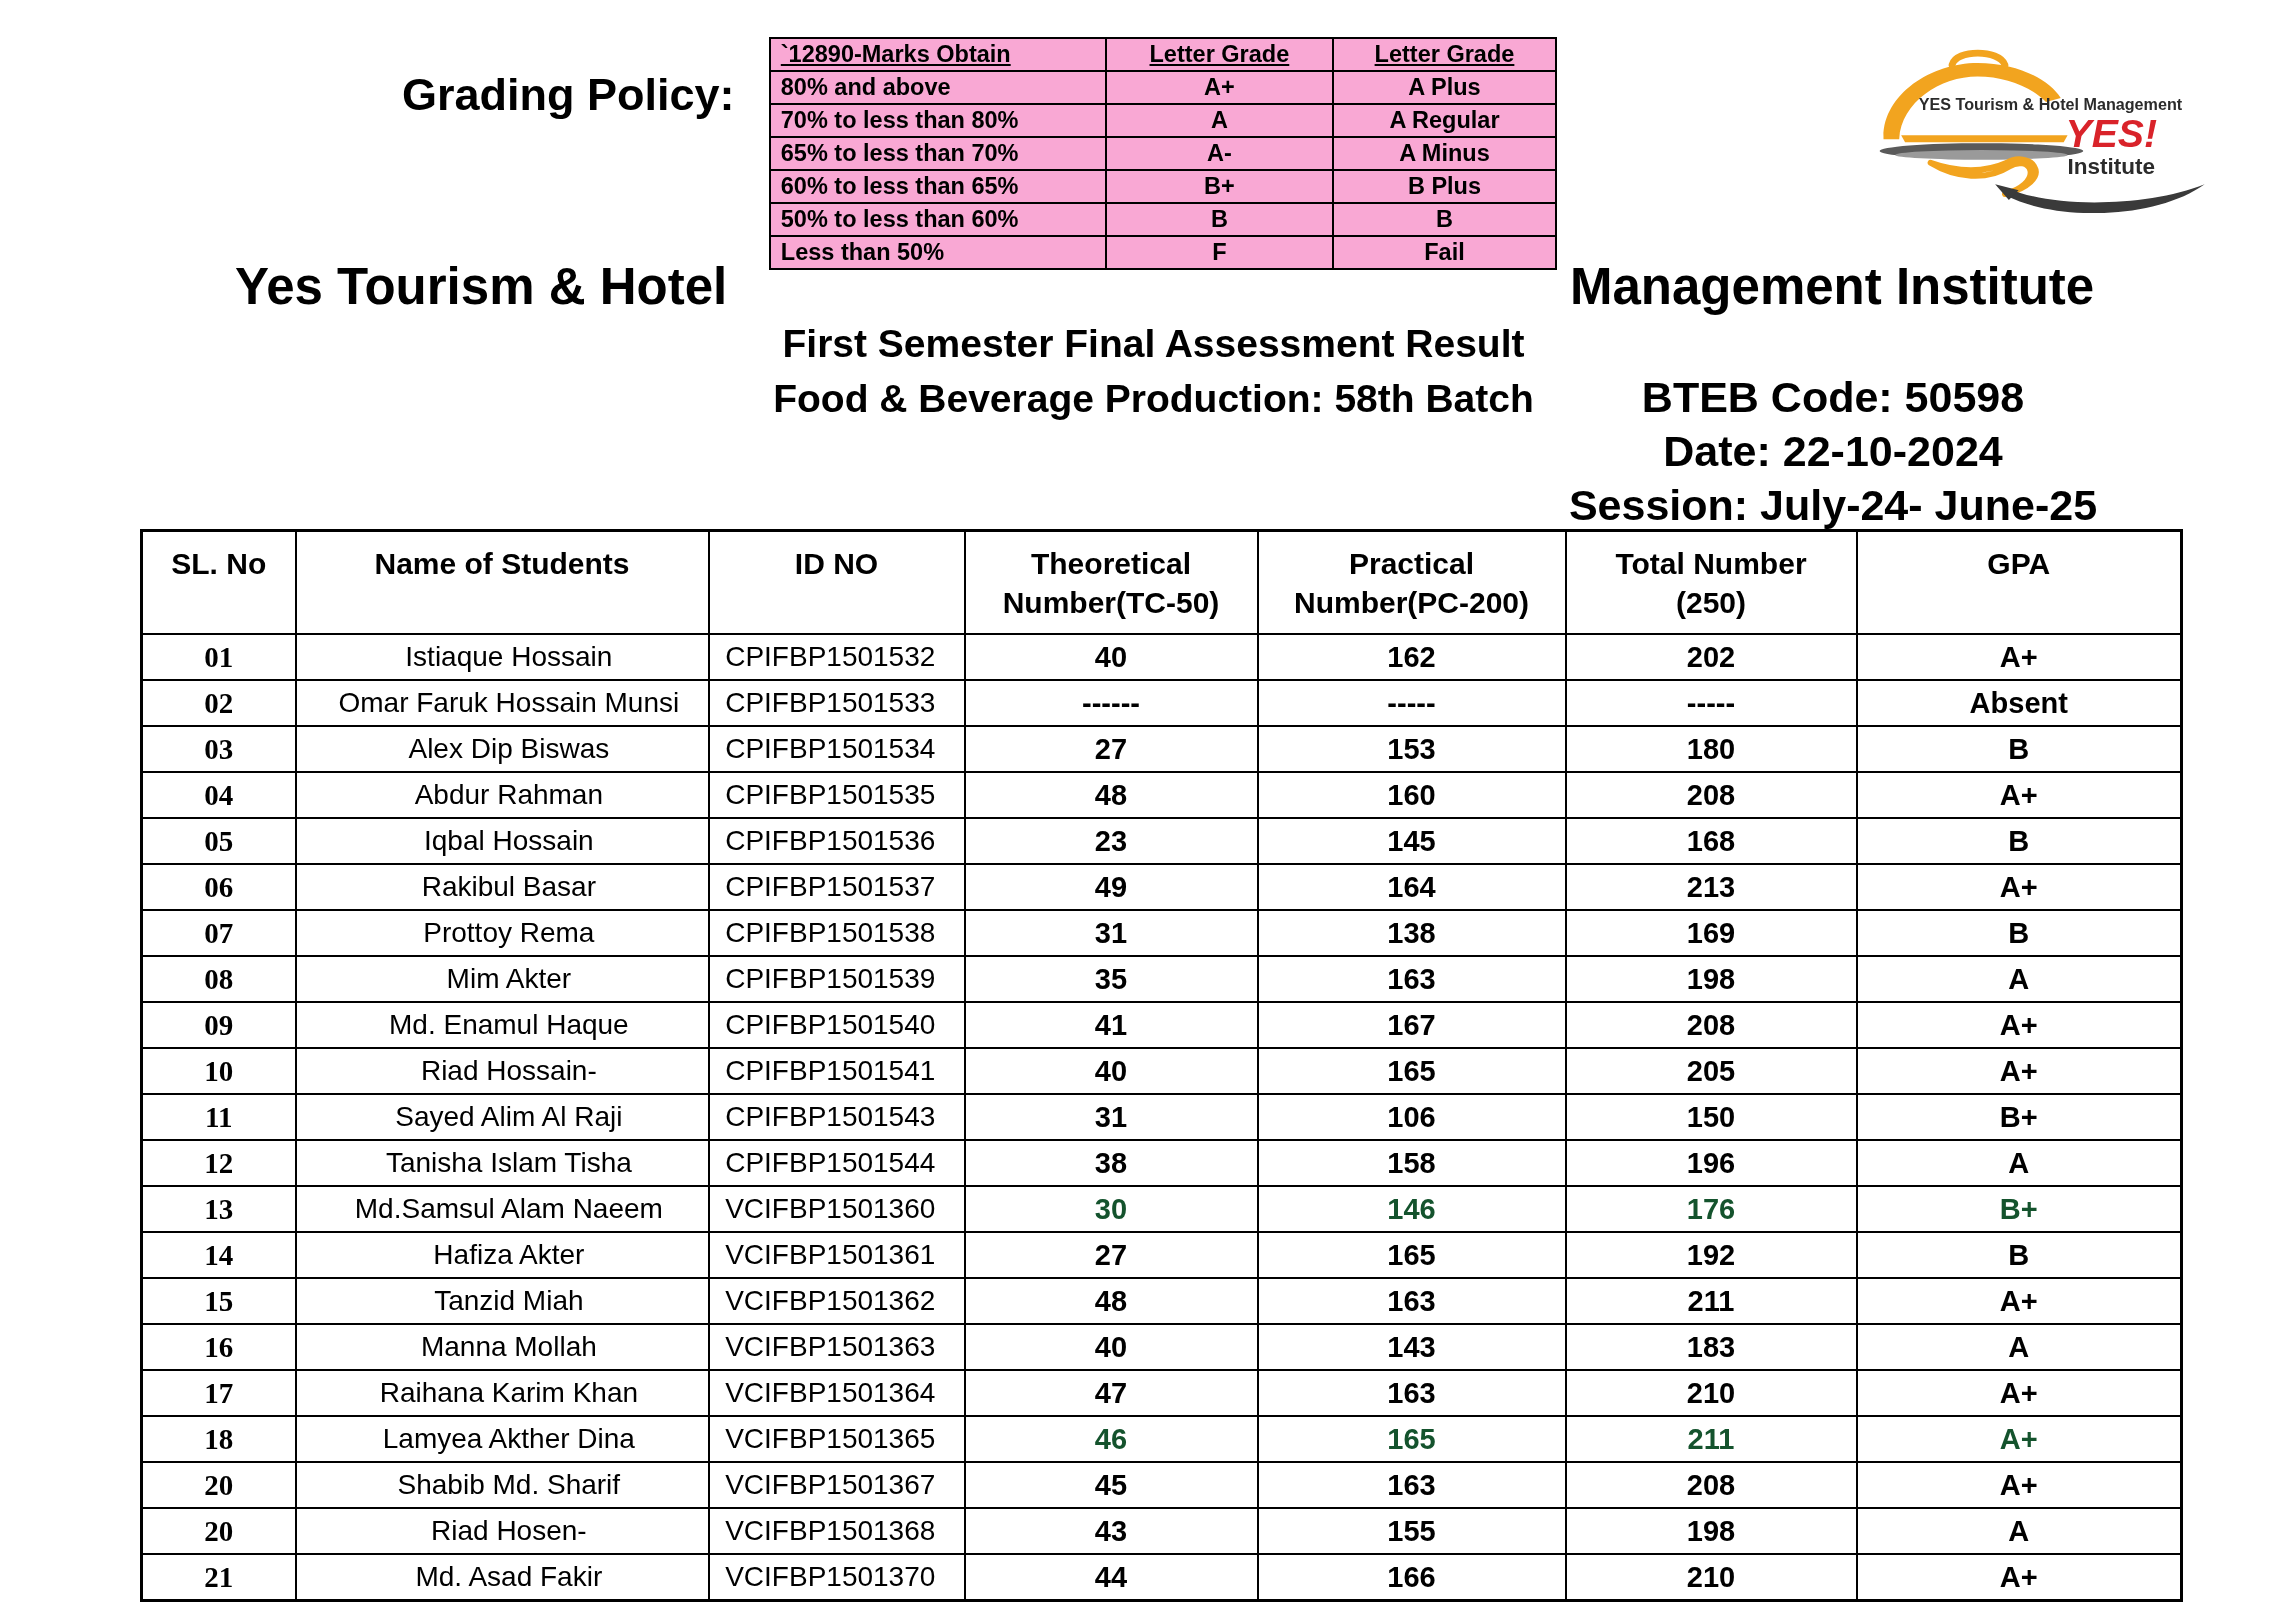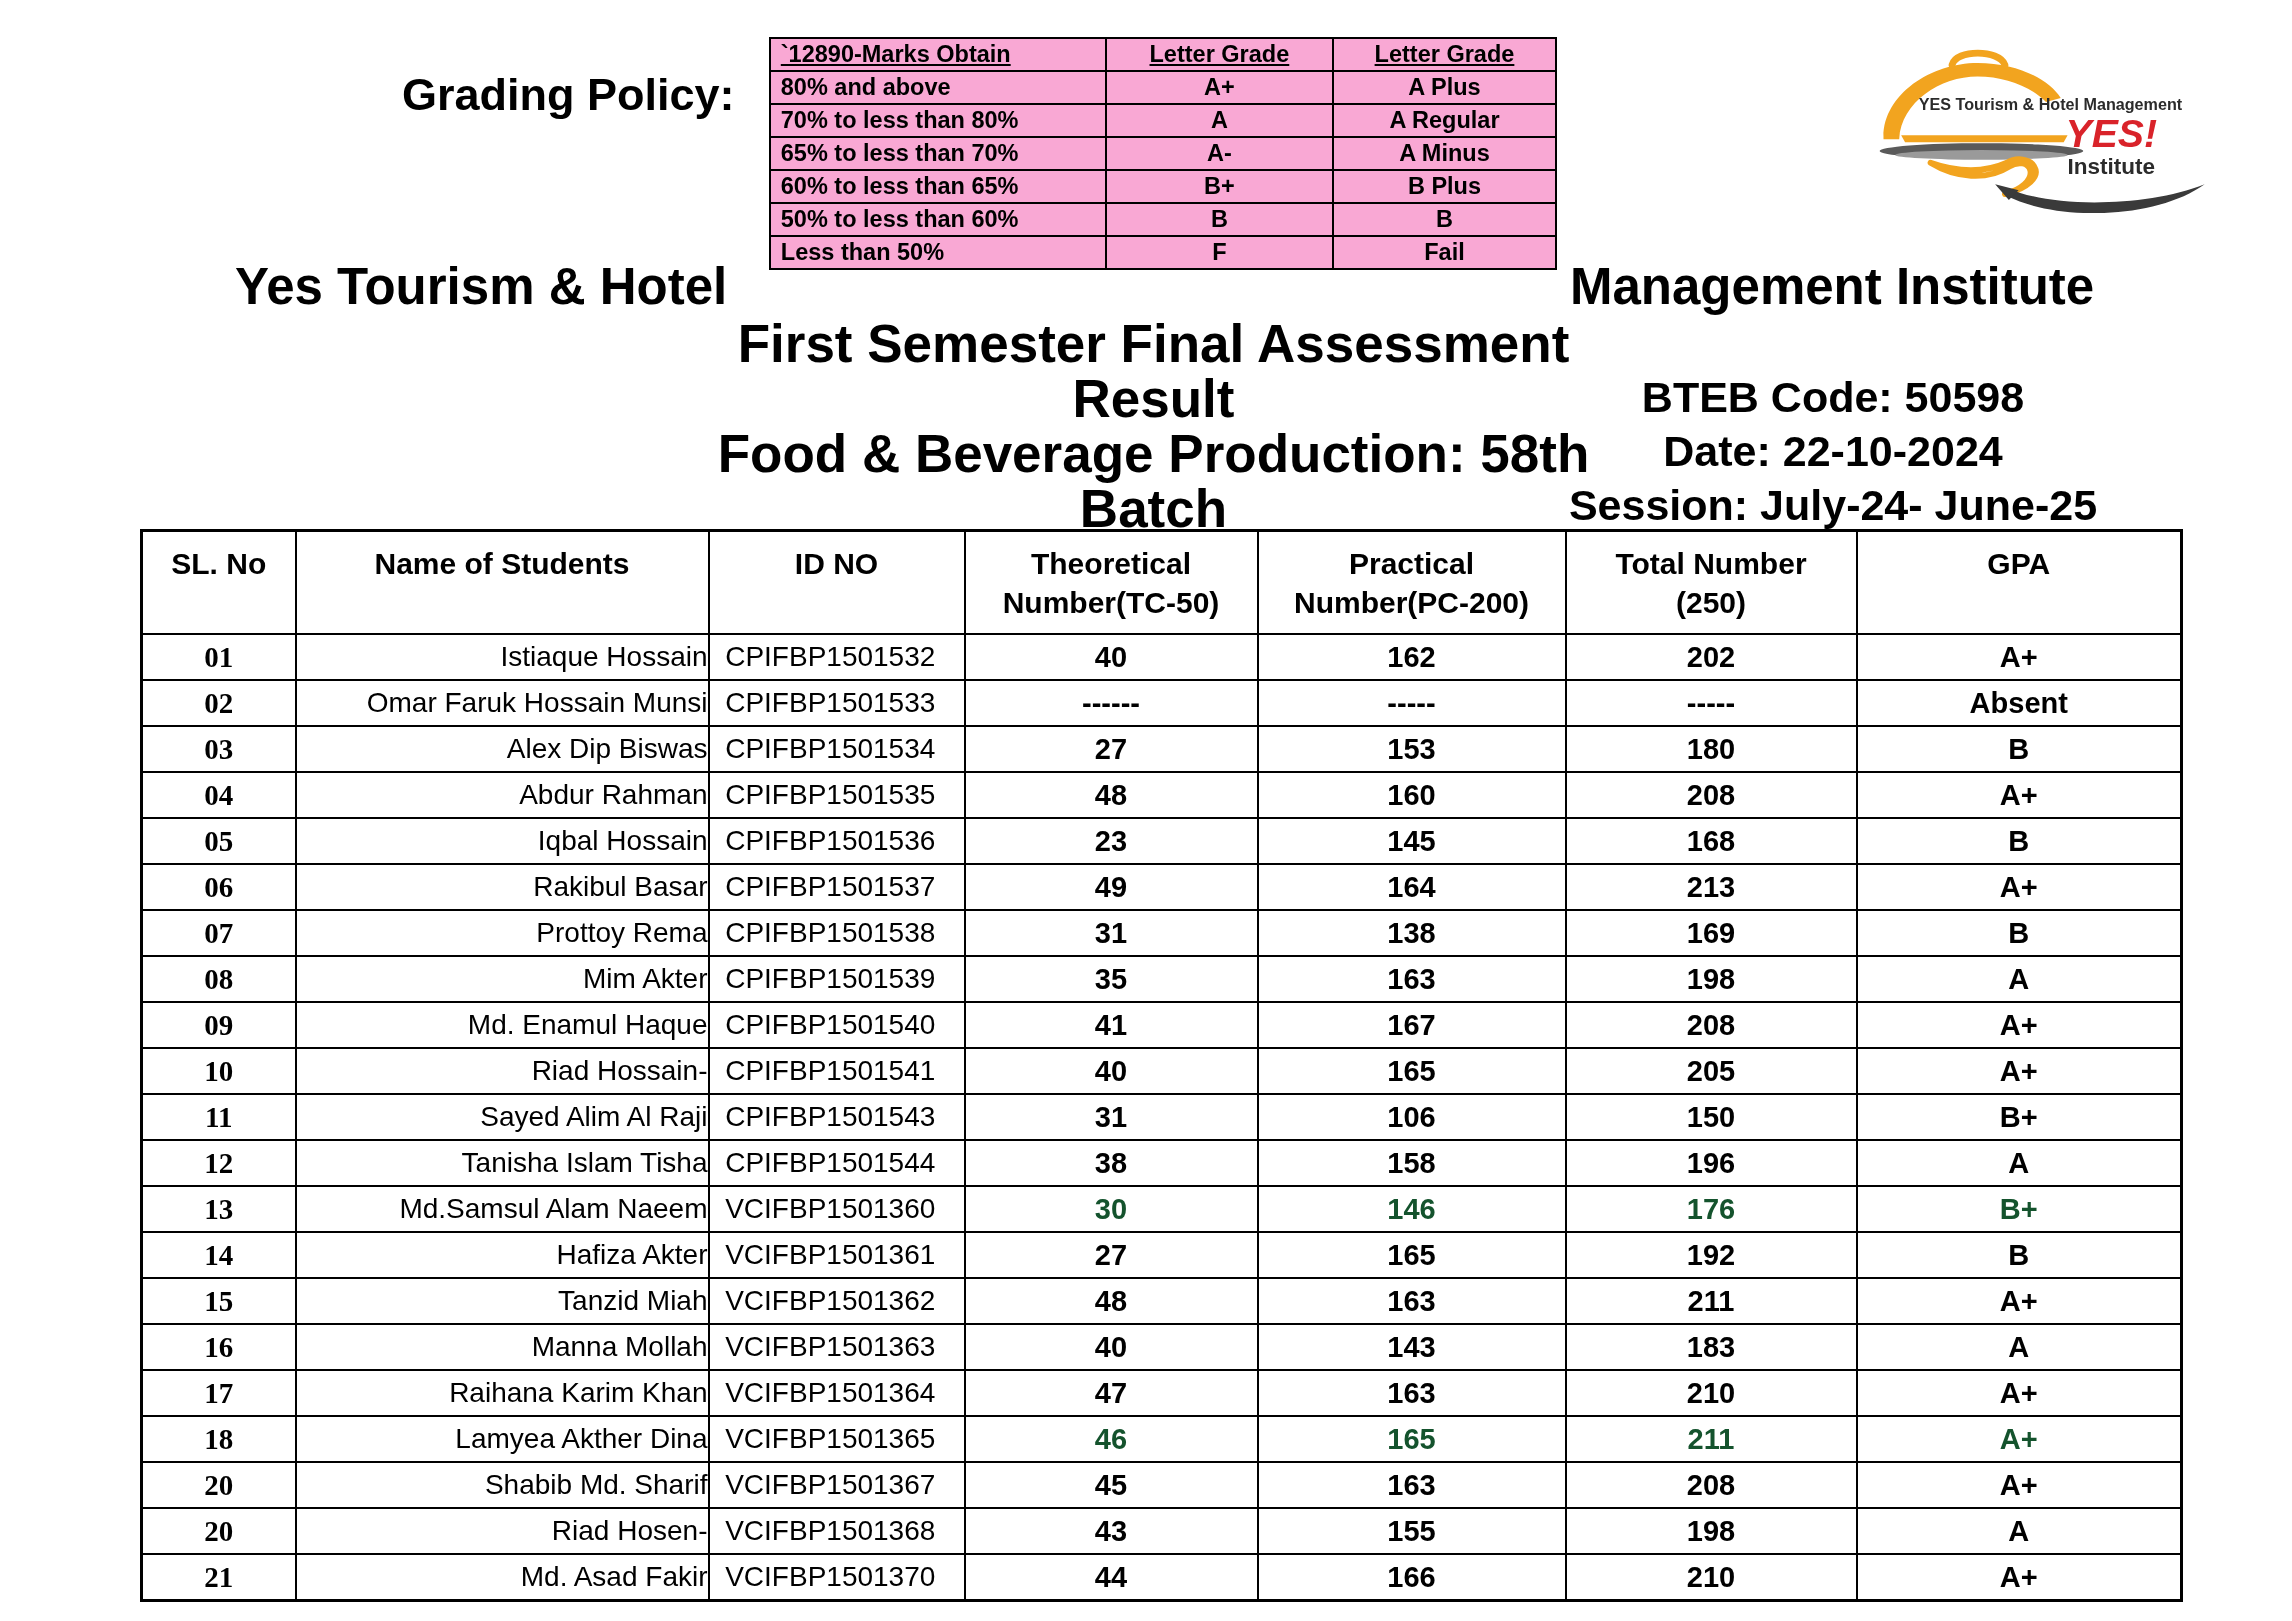--- a/index.html
+++ b/index.html
@@ -19,35 +19,35 @@
   .policy-table td.pc-center{text-align:center;}
   .pc-w1{width:314px;} .pc-w2{width:206px;} .pc-w3{width:201px;}
 
   
   .logo{position:absolute;left:1862px;top:41px;width:372px;height:172px;}
 
   
   .org-left{position:absolute;left:235px;top:257px;font-size:51px;font-weight:bold;}
   .org-right{position:absolute;left:1570px;top:257px;font-size:51px;font-weight:bold;}
   .title-block{position:absolute;left:683px;top:316px;width:941px;text-align:center;
-               font-size:53px;font-weight:bold;line-height:55px;}
+               font-size:39px;font-weight:bold;line-height:55px;}
   .meta-block{position:absolute;left:1529px;top:370px;width:608px;text-align:center;
               font-size:43px;font-weight:bold;line-height:54px;}
 
   
   .results{position:absolute;left:140px;top:529px;}
   .results table{border-collapse:collapse;table-layout:fixed;width:2040px;
                  border:3.9px solid #000;}
   .results th,.results td{border:2px solid #000;overflow:hidden;}
   .results th{height:88px;vertical-align:top;padding-top:11.8px;font-size:30px;
               font-weight:bold;text-align:center;white-space:pre-line;line-height:39px;}
   .results td{height:44px;font-size:29px;line-height:44px;padding:0;}
   .results tr{border-bottom:2.9px solid #000;}
   .col-sl{font-family:"Liberation Serif","DejaVu Serif",serif;font-weight:bold;text-align:center;}
-  .col-name{text-align:right;padding-left:13.7px !important;font-size:28px !important;}
+  .col-name{text-align:center;padding-left:13.7px !important;font-size:28px !important;}
   .col-id{text-align:left;padding-left:15.7px !important;font-size:28px !important;}
   .col-num{text-align:center;font-weight:bold;}
   .red{color:#14532d;}
 </style>
 </head>
 <body>
 
 <div class="page">
 
   <div class="grading-label">Grading Policy:</div>

